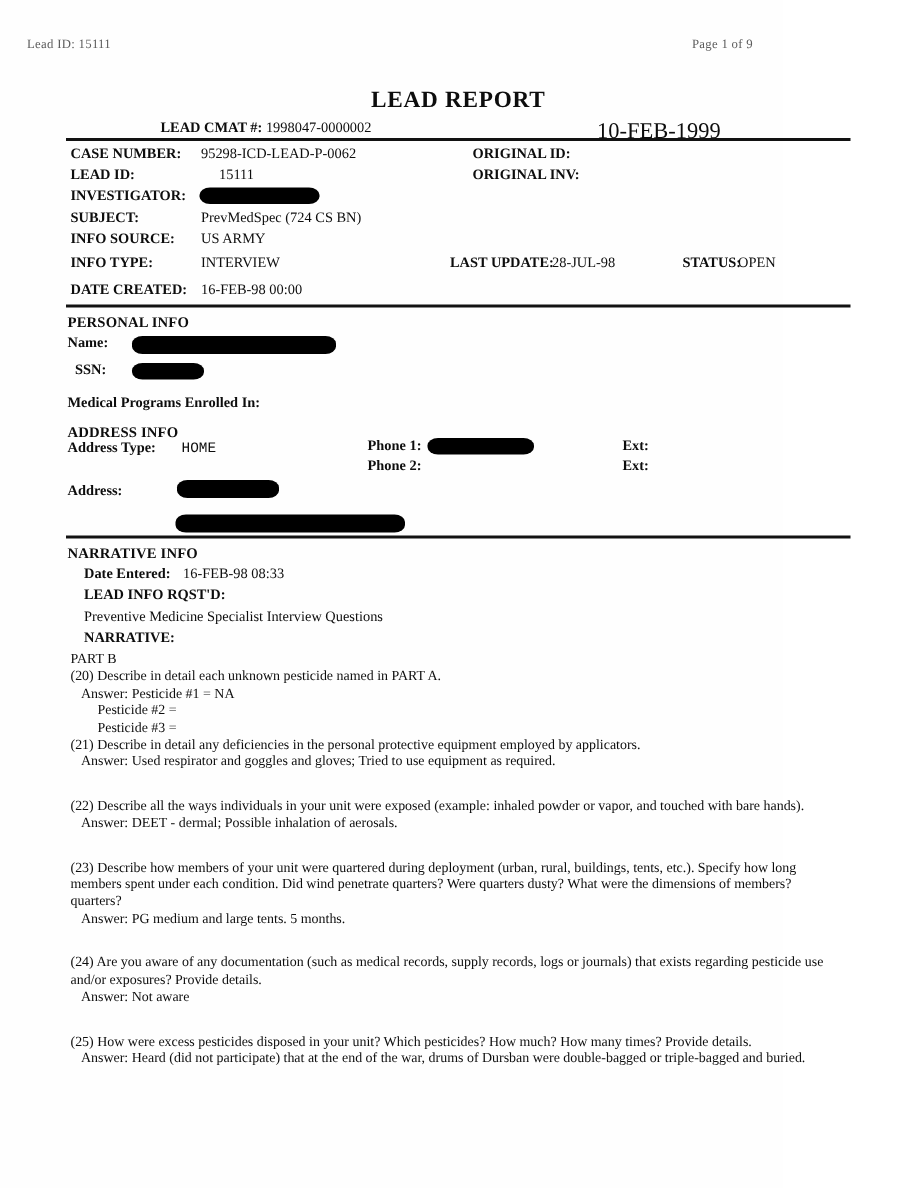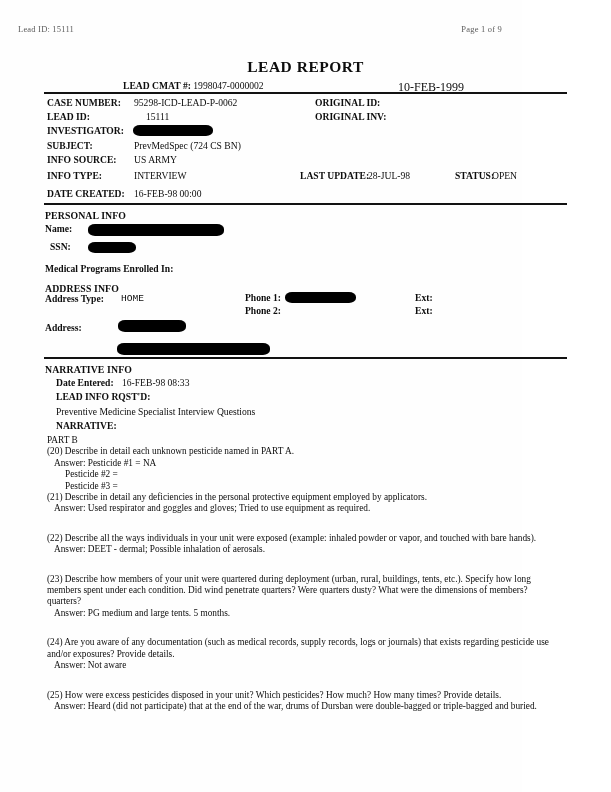--- a/index.html
+++ b/index.html
@@ -50,29 +50,29 @@
   .cmat-row {
     position: absolute;
     top: 80px;
     left: 47px;
     width: 520px;
     font-size: 9.6px;
     white-space: nowrap;
   }
   .cmat-label {
     font-weight: bold;
-    margin-left: 76px;
+    margin-left: 60px;
     font-family: Liberation Serif, serif;
   }
   .cmat-value { font-weight: normal; }
   .cmat-date {
     position: absolute;
     left: 351px;
     top: 0;
-    font-size: 12px;
+    font-size: 15px;
   }
 
   
   .rule {
     position: absolute;
     left: 44px;
     width: 523px;
     background: #121212;
   }
   .rule.r1 { top: 92px;  height: 1.6px; }

